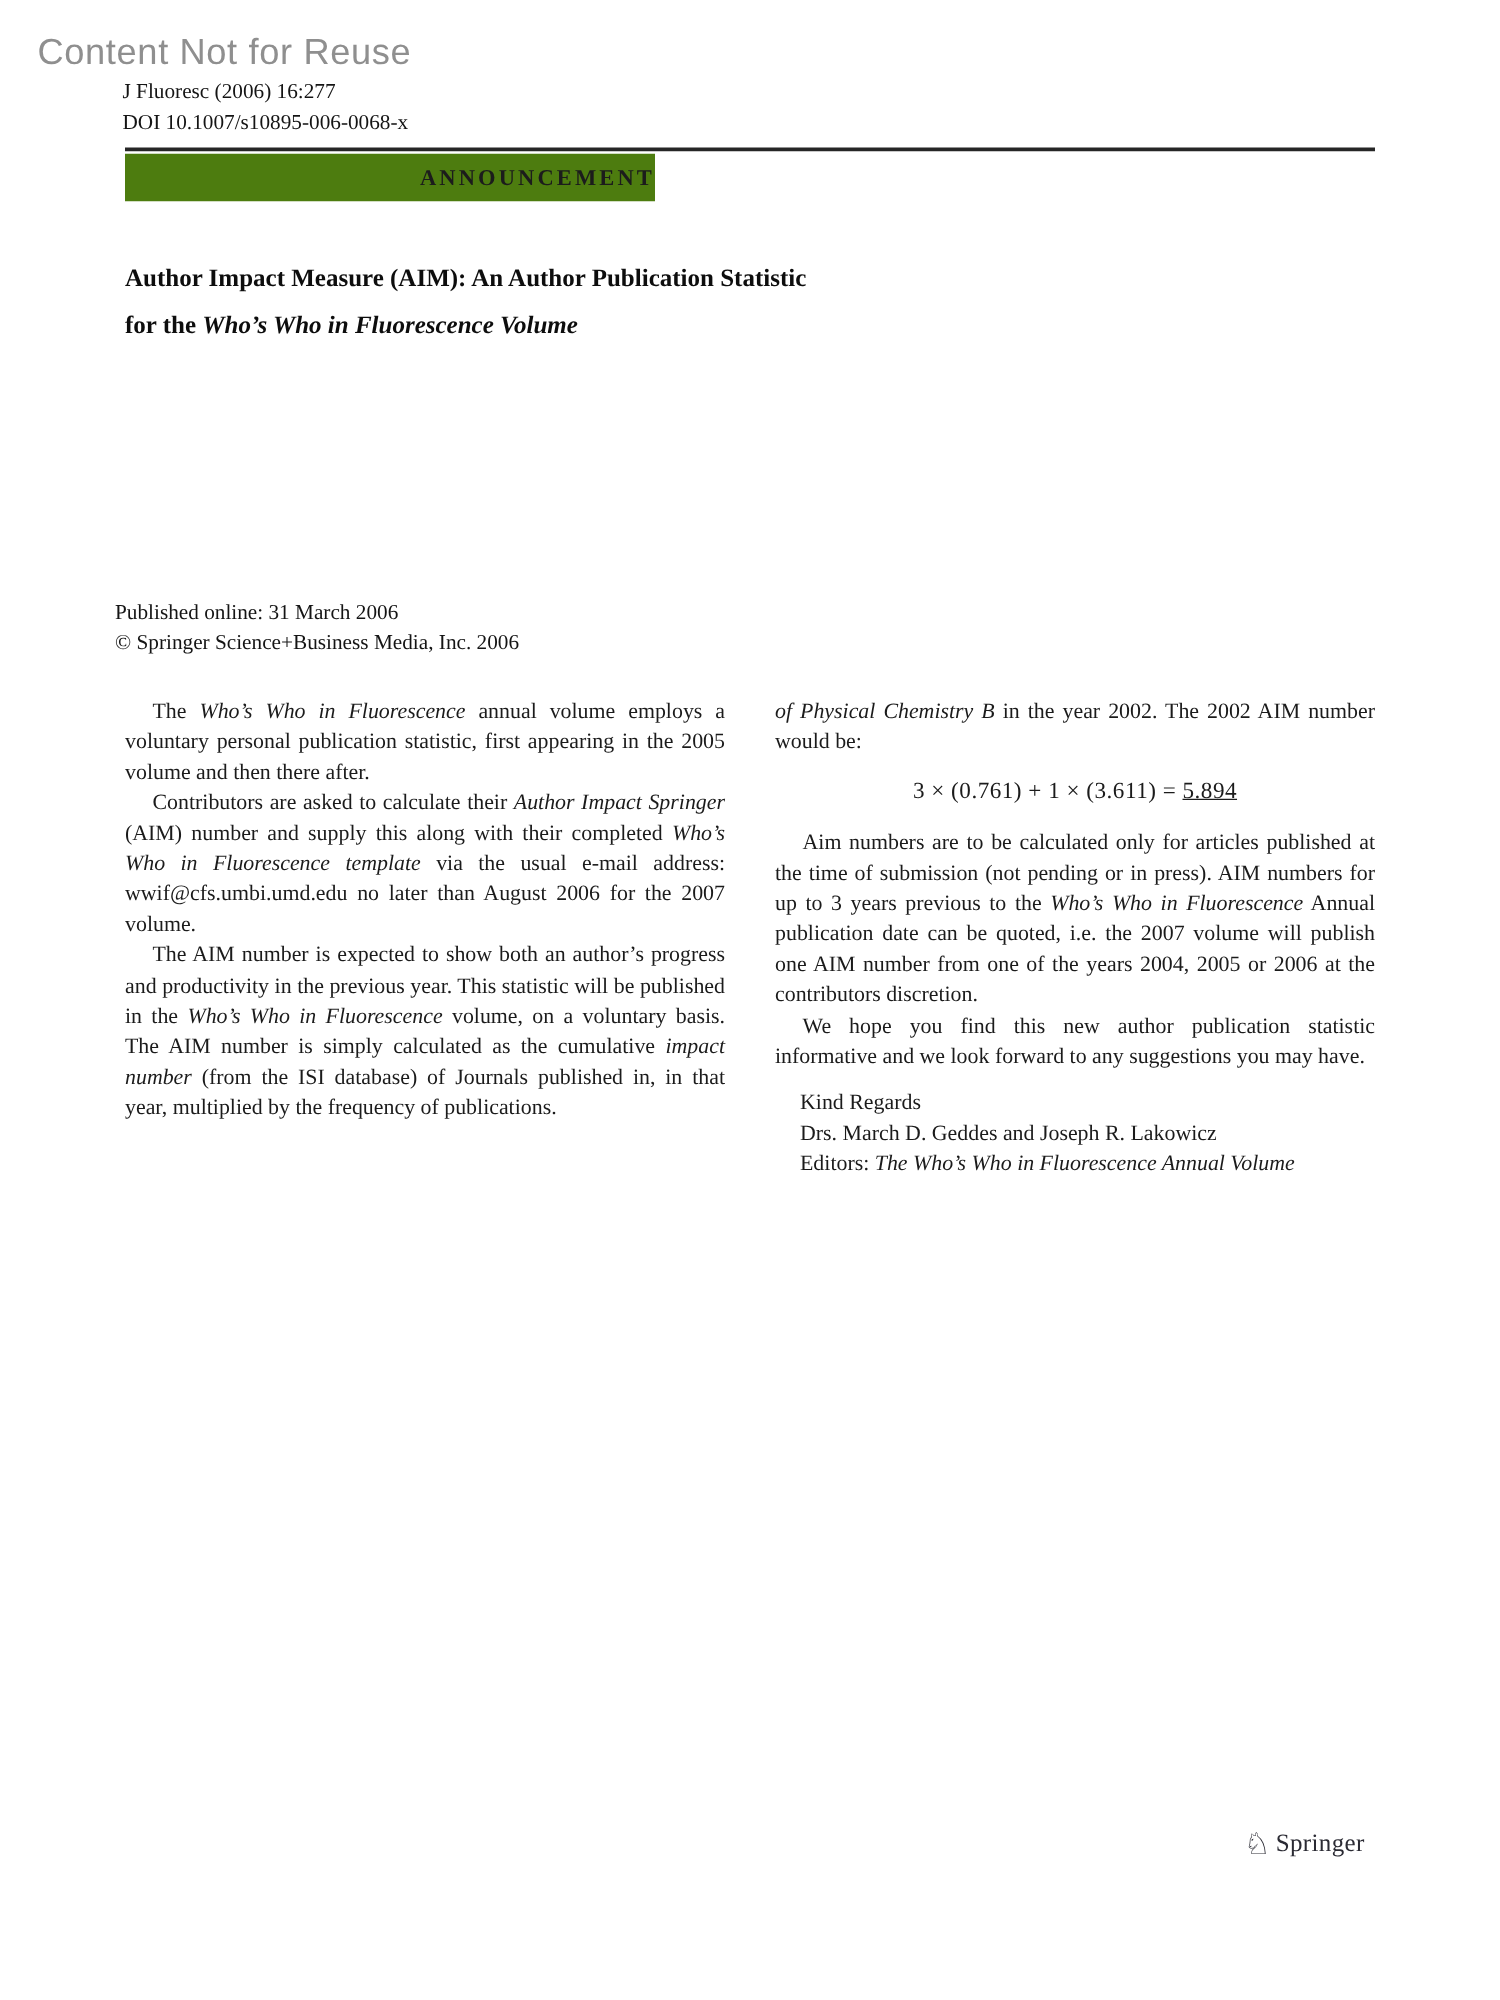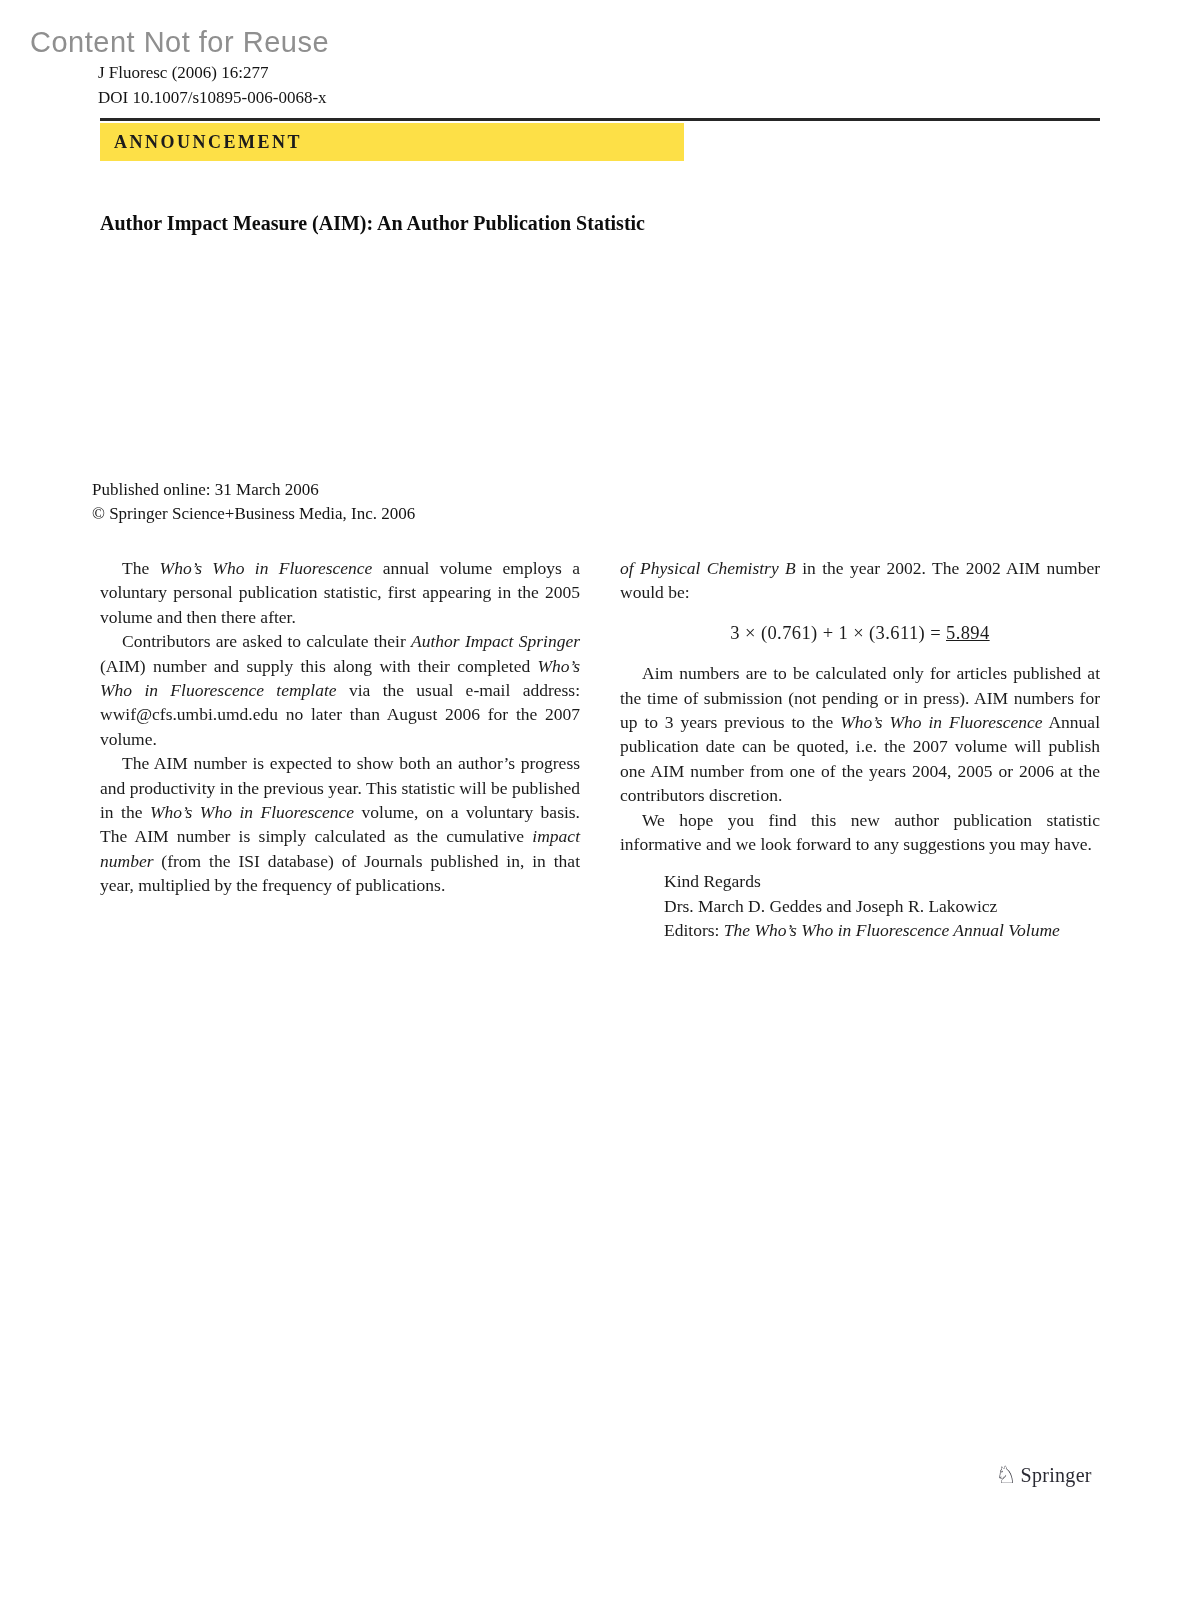--- a/index.html
+++ b/index.html
@@ -23,23 +23,23 @@
   #header-block {
     position:absolute; left:98px; top:60px;
     font-size:17px; line-height:25px; color:#141414;
   }
   #top-rule {
     position:absolute; left:100px; top:118px;
     width:1000px; height:3px; background:#262626;
   }
   #banner {
     position:absolute; left:100px; top:123px;
-    width:584px; height:38px;
-    background:#fde047;
-    display:flex; align-items:center;
+    width:424px; height:38px;
+    background:#4d7c0f;
+    display:flex; align-items:center;justify-content:flex-end;
   }
   #banner span {
     padding-left:14px;
     font-size:18px; font-weight:bold; letter-spacing:2.5px;
     color:#1c1c1c;
   }
   #article-title {
     position:absolute; left:100px; top:205px; width:960px;
     font-size:20px; font-weight:bold; line-height:37px;
     color:#0d0d0d;
@@ -58,21 +58,21 @@
     text-align:justify;
   }
   .col p { margin:0; }
   .col p.indent { text-indent:22px; }
   #formula {
     margin:16px 0 16px 0;
     font-size:18.5px; letter-spacing:0.4px;
     text-align:center;
   }
   #signature {
-    margin-top:13px; margin-left:44px;
+    margin-top:13px; margin-left:20px;
     text-align:left;
   }
   #footer-logo {
     position:absolute; left:995px; top:1463px;
     display:flex; align-items:center;
     color:#2a2a33;
   }
   #knight-icon {
     font-family:"DejaVu Sans", sans-serif;
     font-size:24px; line-height:24px; margin-right:4px;
@@ -92,20 +92,21 @@
 </div>
 
 <div id="top-rule"></div>
 
 <div id="banner">
   <span>ANNOUNCEMENT</span>
 </div>
 
 <div id="article-title">
   <div>Author Impact Measure (AIM): An Author Publication Statistic</div>
+  <div><span>for the </span><span class="it">Who’s Who in Fluorescence Volume</span></div>
 </div>
 
 <div id="pub-info">
   <div>Published online: 31 March 2006</div>
   <div>© Springer Science+Business Media, Inc. 2006</div>
 </div>
 
 <div id="columns">
   <div class="col">
     <p class="indent"><span>The </span><span class="it">Who’s Who in Fluorescence</span><span> annual volume employs a voluntary personal publication statistic, first appearing in the 2005 volume and then there after.</span></p>

